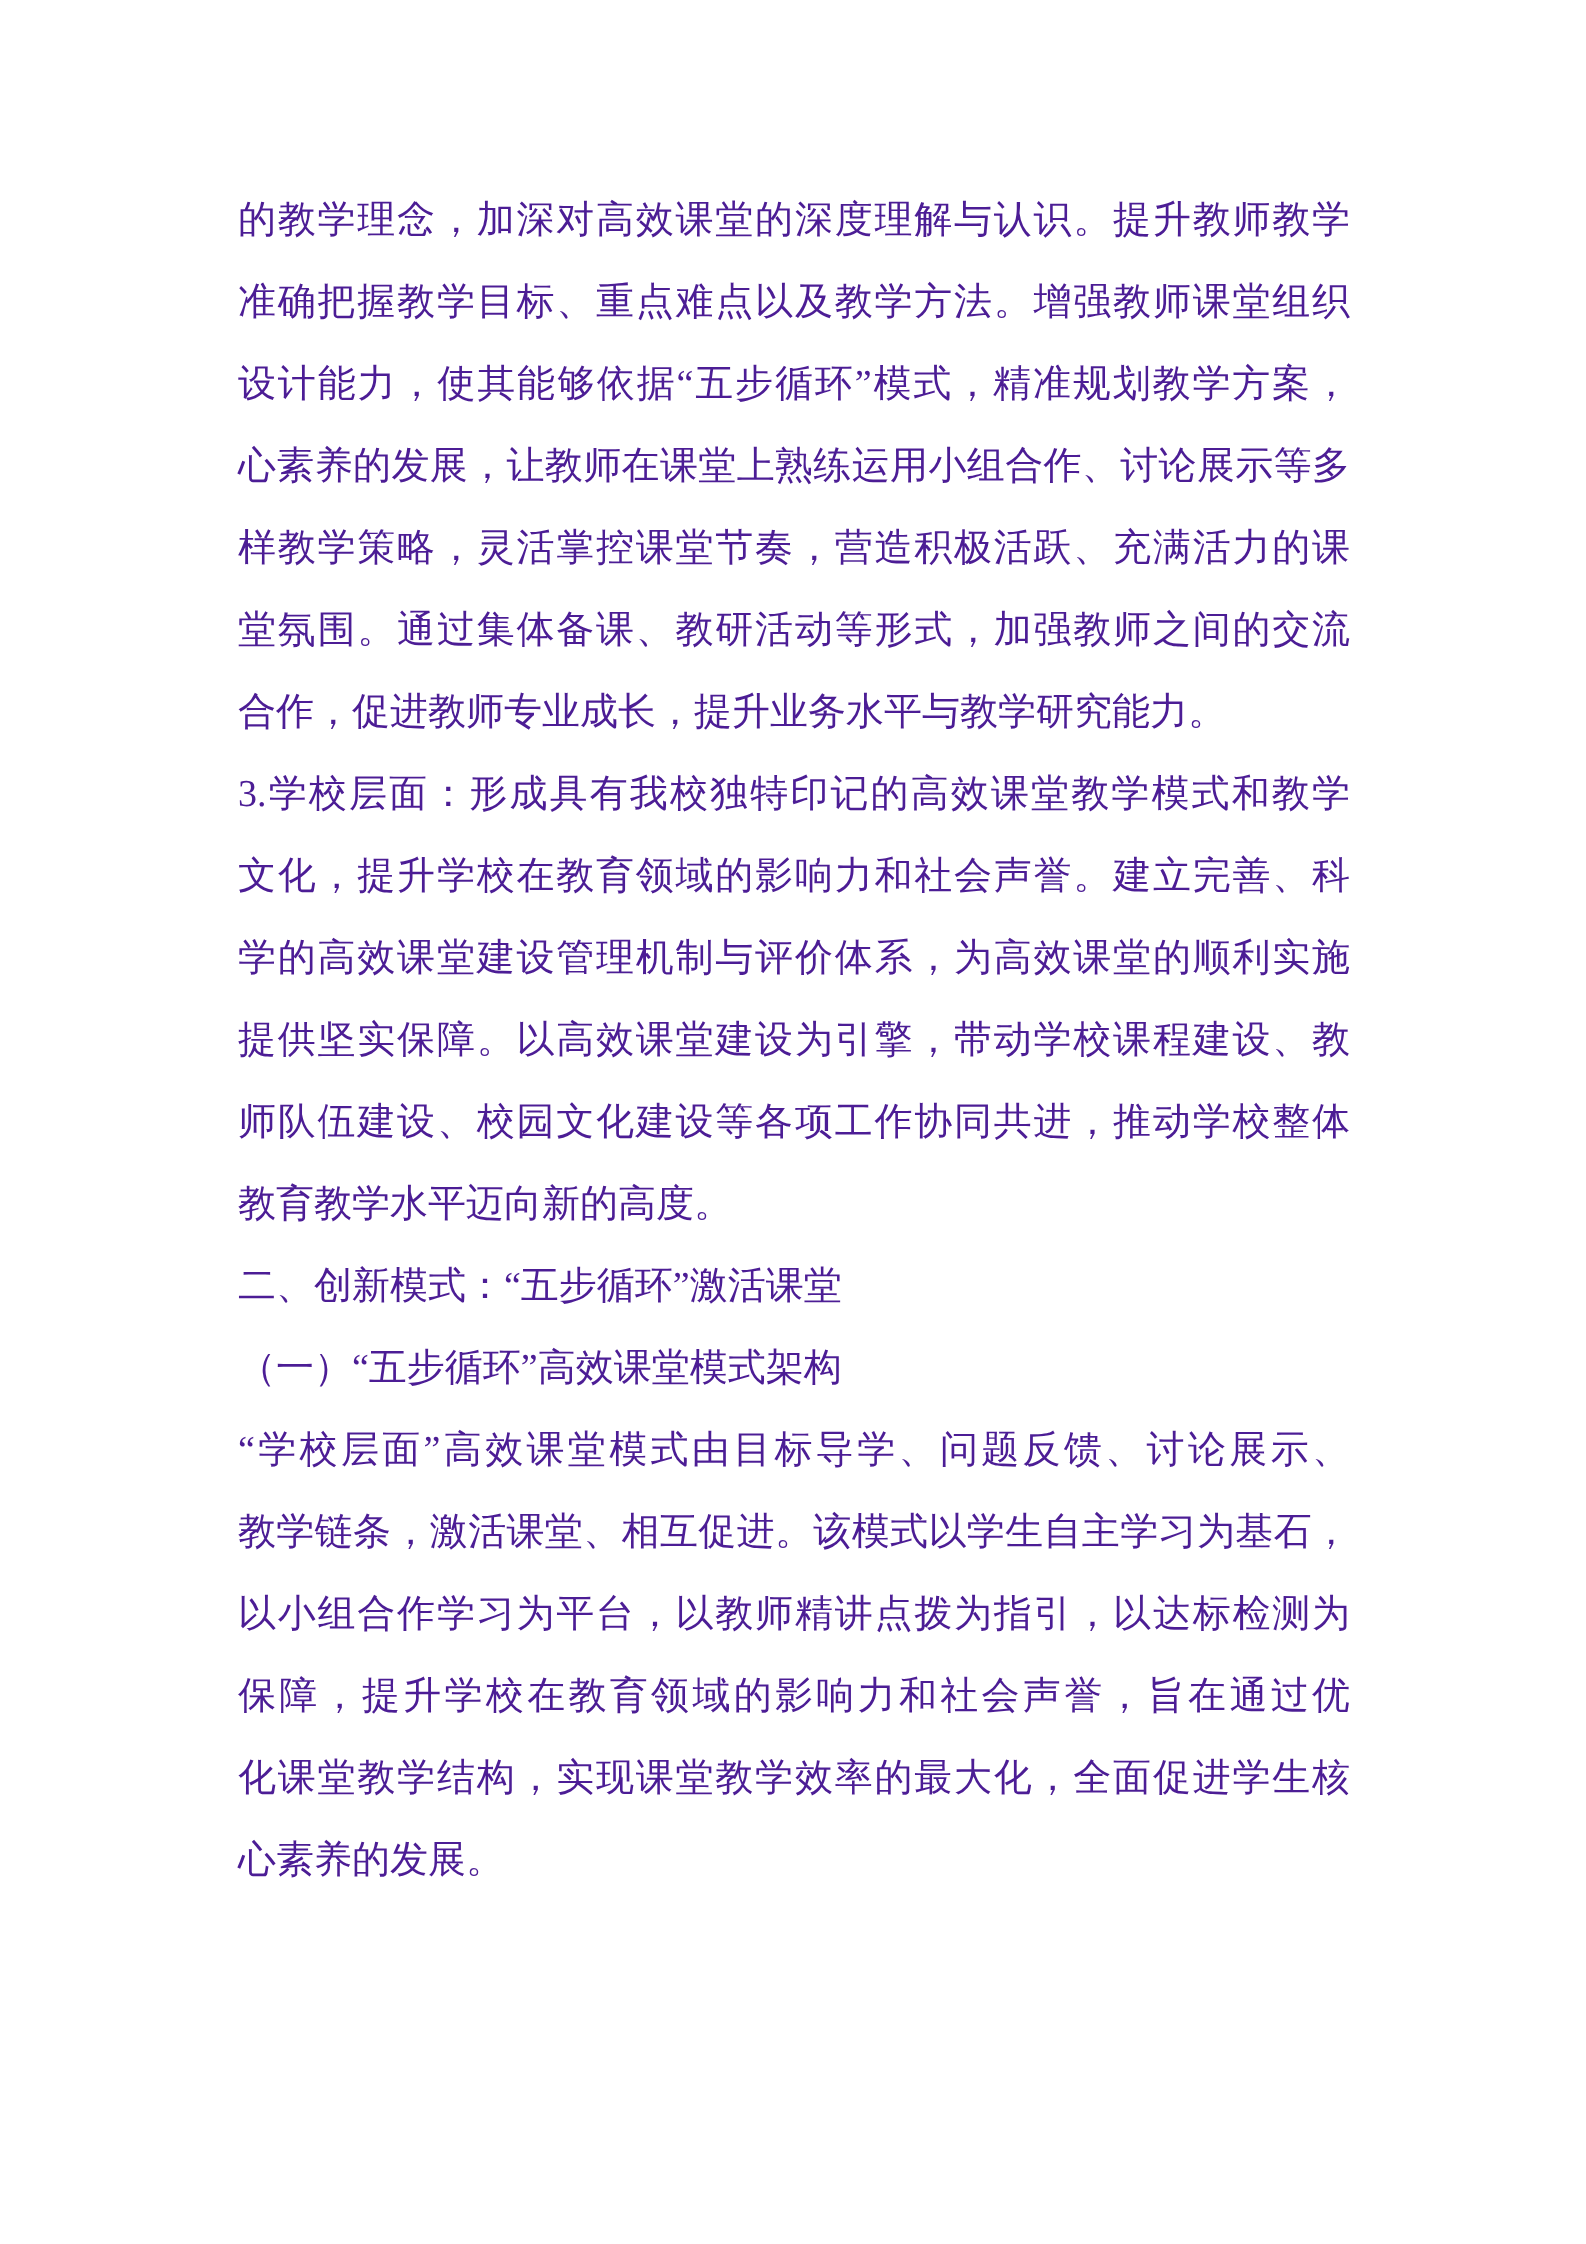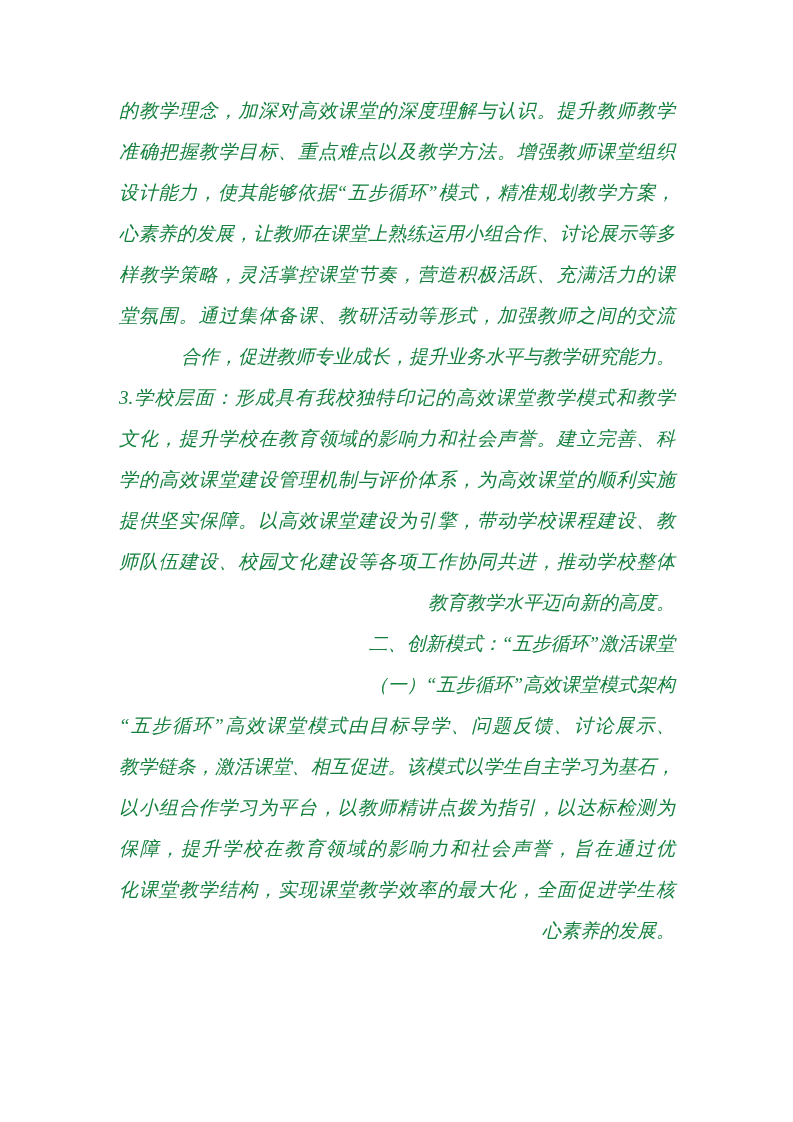--- a/index.html
+++ b/index.html
@@ -26,47 +26,47 @@
     left: 119px;
     top: 90px;
     width: 556px;
     font-family: "Liberation Serif", "DejaVu Serif", serif;
   }
   .line {
     height: 41px;
     line-height: 41px;
     font-size: 19px;
     font-weight: 400;
-    text-align: right;
+    text-align: left;
   }
   .line.j {
     text-align: justify;
     text-align-last: justify;
   }
 </style>
 </head>
 <body style="background: rgb(255, 255, 255);">
 
 <div class="sheet">
-  <div class="text-area" style="color: #15803d; font-style: italic;">
+  <div class="text-area" style="color: #4c1d95;">
       <div class="line j">的教学理念，加深对高效课堂的深度理解与认识。提升教师教学</div>
       <div class="line j">准确把握教学目标、重点难点以及教学方法。增强教师课堂组织</div>
       <div class="line j">设计能力，使其能够依据“五步循环”模式，精准规划教学方案，</div>
       <div class="line j">心素养的发展，让教师在课堂上熟练运用小组合作、讨论展示等多</div>
       <div class="line j">样教学策略，灵活掌控课堂节奏，营造积极活跃、充满活力的课</div>
       <div class="line j">堂氛围。通过集体备课、教研活动等形式，加强教师之间的交流</div>
       <div class="line">合作，促进教师专业成长，提升业务水平与教学研究能力。</div>
       <div class="line j">3.学校层面：形成具有我校独特印记的高效课堂教学模式和教学</div>
       <div class="line j">文化，提升学校在教育领域的影响力和社会声誉。建立完善、科</div>
       <div class="line j">学的高效课堂建设管理机制与评价体系，为高效课堂的顺利实施</div>
       <div class="line j">提供坚实保障。以高效课堂建设为引擎，带动学校课程建设、教</div>
       <div class="line j">师队伍建设、校园文化建设等各项工作协同共进，推动学校整体</div>
       <div class="line">教育教学水平迈向新的高度。</div>
       <div class="line">二、创新模式：“五步循环”激活课堂</div>
       <div class="line">（一）“五步循环”高效课堂模式架构</div>
-      <div class="line j">“五步循环”高效课堂模式由目标导学、问题反馈、讨论展示、</div>
+      <div class="line j">“学校层面”高效课堂模式由目标导学、问题反馈、讨论展示、</div>
       <div class="line j">教学链条，激活课堂、相互促进。该模式以学生自主学习为基石，</div>
       <div class="line j">以小组合作学习为平台，以教师精讲点拨为指引，以达标检测为</div>
       <div class="line j">保障，提升学校在教育领域的影响力和社会声誉，旨在通过优</div>
       <div class="line j">化课堂教学结构，实现课堂教学效率的最大化，全面促进学生核</div>
       <div class="line">心素养的发展。</div>
     </div>
 </div>
 
 </body></html>

